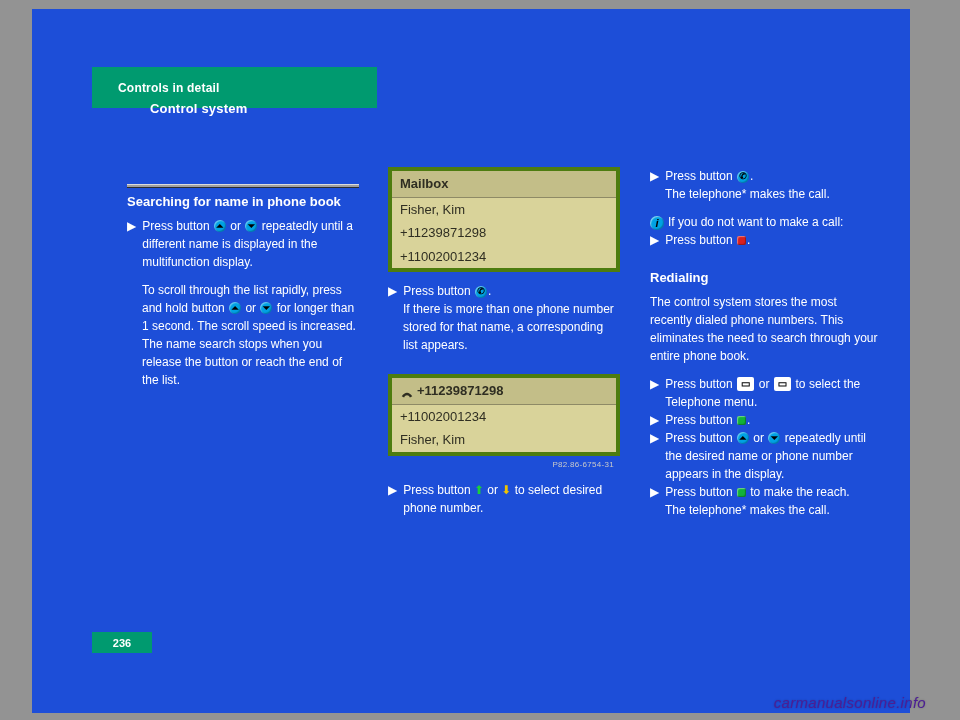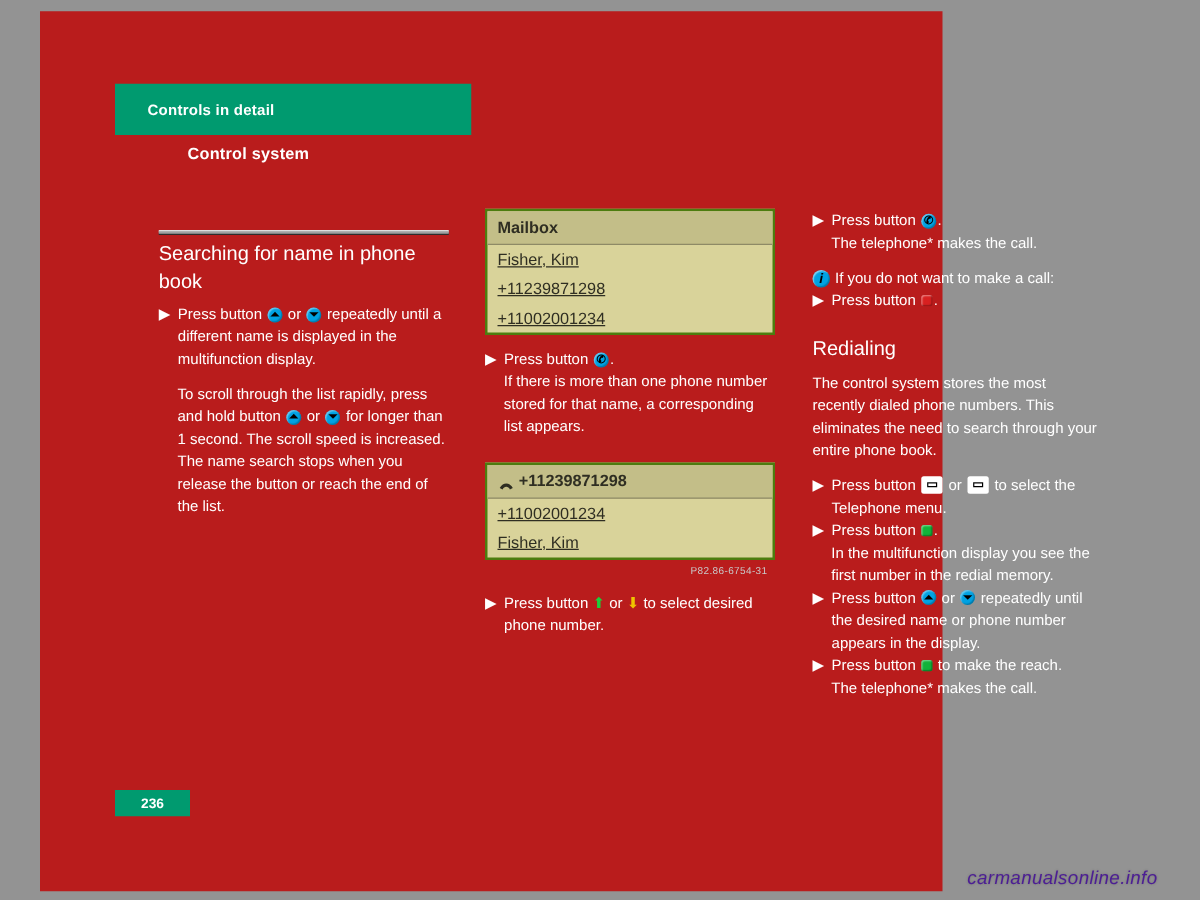--- a/index.html
+++ b/index.html
@@ -8,61 +8,61 @@
     font-family: "Helvetica Neue", Arial, sans-serif;
     width: 960px;
     height: 720px;
     position: relative;
     overflow: hidden;
   }
   .page {
     position: absolute;
     left: 32px;
     top: 9px;
-    width: 722px;
+    width: 878px;
     height: 704px;
-    background: #b91c1c;
+    background: #1d4ed8;
   }
   .header-tab {
     position: absolute;
     left: 60px;
     top: 58px;
     width: 285px;
     height: 41px;
     background: #009a6f;
     color: #fff;
     font-weight: bold;
     font-size: 12px;
     display: flex;
     align-items: center;
     padding-left: 26px;
     letter-spacing: 0.2px;
   }
   .subtitle {
     position: absolute;
     left: 118px;
-    top: 106px;
+    top: 92px;
     color: #fff;
     font-size: 13px;
     font-weight: bold;
     letter-spacing: 0.2px;
   }
   .hr {
     position: absolute;
     left: 95px;
     top: 176px;
     width: 232px;
     height: 2px;
     background: #a0a0a0;
     box-shadow: 0 1px 0 #2d2d2d, 0 -1px 0 #dcdcdc;
   }
   .col1 { position: absolute; left: 95px; width: 232px; color: #fff; font-size: 12px; line-height: 1.5; }
   .col2 { position: absolute; left: 356px; width: 232px; color: #fff; font-size: 12px; line-height: 1.5; }
   .col3 { position: absolute; left: 618px; width: 232px; color: #fff; font-size: 12px; line-height: 1.5; }
-  .section-head { font-size: 16px; font-weight: normal; margin-bottom: 6px; line-height: 1.35; }
+  .section-head { font-size: 13px; font-weight: bold; margin-bottom: 6px; line-height: 1.35; }
   .step { display: flex; gap: 6px; }
   .arrow { flex: 0 0 auto; color: #fff; font-size: 12px; line-height: 1.5; }
   .step .txt { flex: 1; }
   .indent { padding-left: 15px; }
   .spacer { height: 10px; }
   .bold { font-weight: bold; }
   .circle {
     display: inline-flex; align-items:center; justify-content:center;
     width: 12px; height: 12px; border-radius: 50%;
     background:#00a2e3; color:#000; font-size:9px; font-weight: bold;
@@ -88,32 +88,32 @@
   }
   .btn-red {
     display:inline-block; width:9px; height:9px; background:#d82020;
     border-radius:2px; vertical-align: middle; margin: 0 1px;
     box-shadow: inset -1px -1px 1px rgba(0,0,0,.3), inset 1px 1px 1px rgba(255,255,255,.4);
   }
   .btn-g { color:#1bcf3b; }
   .btn-y { color:#efc400; }
   .screen {
     width: 232px; background:#d9d39a;
-    border: 2px solid #4d7c0f;
+    border: 4px solid #4d7c0f;
     font-family: Arial, sans-serif;
     font-size: 13px;
     color: #2f2e22;
   }
   .screen .title {
     background: #c3be88;
     font-weight: bold;
     padding: 3px 8px 3px 8px;
     border-bottom: 1px solid #8e8a66;
   }
-  .screen .row { padding: 2px 8px; text-decoration: underline; }
+  .screen .row { padding: 2px 8px; }
   .screen-code {
     font-size: 8px; color:#c9c9c9; padding: 3px 6px 0 0; text-align:right; letter-spacing:0.3px;
   }
   .pagenum {
     position:absolute; left:60px; bottom:60px;
     width:60px; height:21px; background:#009a6f; color:#fff;
     font-weight:bold; font-size:11px;
     display:flex; align-items:center; justify-content:center;
   }
   .watermark {
@@ -231,21 +231,20 @@
         <span>Press button </span><span class="btn-sq">▭</span><span> or </span><span class="btn-sq">▭</span><span> to select the Telephone menu.</span>
       </div>
     </div>
 
     <div class="step">
       <div class="arrow">▶</div>
       <div class="txt">
         <span>Press button </span><span class="btn-green"></span><span>.</span>
       </div>
     </div>
-    <div class="indent">In the multifunction display you see the first number in the redial memory.</div>
 
     <div class="step">
       <div class="arrow">▶</div>
       <div class="txt">
         <span>Press button </span><span class="circle">⏶</span><span> or </span><span class="circle">⏷</span><span> repeatedly until the desired name or phone number appears in the display.</span>
       </div>
     </div>
 
     <div class="step">
       <div class="arrow">▶</div>

